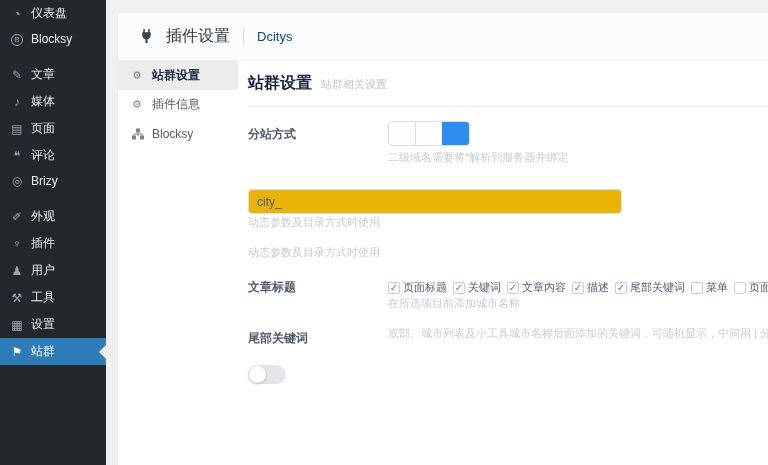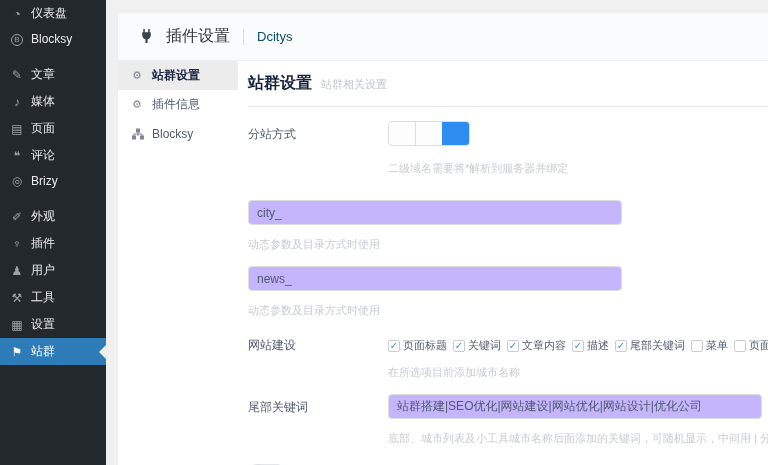--- a/index.html
+++ b/index.html
@@ -39,29 +39,29 @@
   .subnav-item.active { background:#ececec; font-weight:bold; color:#17233d; }
 
   .content { flex:1; padding:12px 0 0 10px; }
   .content-head { display:flex; align-items:baseline; gap:9px; padding-bottom:12px; border-bottom:1px solid #e8eaec; }
   .c-title { font-size:16px; font-weight:bold; color:#17233d; }
   .c-sub { font-size:11px; color:#c0c4cc; }
 
   .form { padding-top:14px; }
   .frow { display:flex; margin-bottom:14px; }
   .frow.mb-lg { margin-bottom:24px; }
-  .flabel { width:140px; flex:none; font-size:12px; font-weight:normal; color:#515a6e; padding-top:5px; }
-  .hint { margin-top:12px; font-size:11px; color:#c8cbd0; }
+  .flabel { width:140px; flex:none; font-size:12px; font-weight:bold; color:#515a6e; padding-top:5px; }
+  .hint { margin-top:1px; font-size:11px; color:#c8cbd0; }
 
   .seg { display:inline-flex; height:25px; border:1px solid #dcdee2; border-radius:4px; overflow:hidden; background:#fdfdfd; }
   .seg-btn { padding:0 13px; line-height:23px; font-size:12px; color:#515a6e; border-left:1px solid #dcdee2; cursor:pointer; white-space:nowrap; }
   .seg-btn:first-child { border-left:none; }
   .seg-btn.active { background:#2d8cf0; border-color:#2d8cf0; color:#fff; }
 
-  .tinput { display:block; width:374px; height:25px; border:1px solid #dcdee2; border-radius:4px; padding:0 8px; font-size:12px; color:#515a6e; background:#c4b5fd; outline:none; font-family:inherit; }
+  .tinput { display:block; width:374px; height:25px; border:1px solid #dcdee2; border-radius:4px; padding:0 8px; font-size:12px; color:#515a6e; background:#eab308; outline:none; font-family:inherit; }
 
   .cbrow { display:flex; align-items:center; padding-top:6px; }
   .cb { display:inline-flex; align-items:center; margin-right:6px; font-size:11px; color:#515a6e; cursor:pointer; white-space:nowrap; }
   .cb-box { width:12px; height:12px; border:1px solid #c9ccd2; border-radius:2px; background:#fff; margin-right:3px; display:inline-flex; align-items:center; justify-content:center; font-size:10px; font-weight:bold; color:#2d8cf0; line-height:1; flex:none; }
 
   .toggle { width:38px; height:19px; border-radius:10px; background:#e4e6e9; position:relative; cursor:pointer; margin-top:4px; }
   .toggle-knob { position:absolute; left:1px; top:1px; width:17px; height:17px; border-radius:50%; background:#fff; box-shadow:0 1px 3px rgba(0,0,0,.25); }
 </style>
 </head>
 <body>
@@ -192,27 +192,26 @@
 
         <div class="frow">
           <div class="fbody">
             <input class="tinput" type="text" value="city_" style="">
             <div class="hint">动态参数及目录方式时使用</div>
           </div>
         </div>
 
         <div class="frow">
           <div class="fbody">
-            <input class="tinput" type="text" value="news_" style="">
             <div class="hint">动态参数及目录方式时使用</div>
           </div>
         </div>
 
         <div class="frow">
-          <div class="flabel">网站建设</div>
+          <div class="flabel">文章标题</div>
           <div class="fbody">
             <div class="cbrow" id="cb-group">
                 <label class="cb">
     <span class="cb-box">✓</span>
     <span>页面标题</span>
   </label>
                 <label class="cb">
     <span class="cb-box">✓</span>
     <span>关键词</span>
   </label>
@@ -237,21 +236,20 @@
     <span>页面标题</span>
   </label>
               </div>
             <div class="hint">在所选项目前添加城市名称</div>
           </div>
         </div>
 
         <div class="frow">
           <div class="flabel">尾部关键词</div>
           <div class="fbody">
-            <input class="tinput" type="text" value="站群搭建|SEO优化|网站建设|网站优化|网站设计|优化公司" style="">
             <div class="hint">底部、城市列表及小工具城市名称后面添加的关键词，可随机显示，中间用 | 分割</div>
           </div>
         </div>
 
         <div class="frow">
           <div class="fbody">
             <div class="toggle">
               <span class="toggle-knob"></span>
             </div>
 

